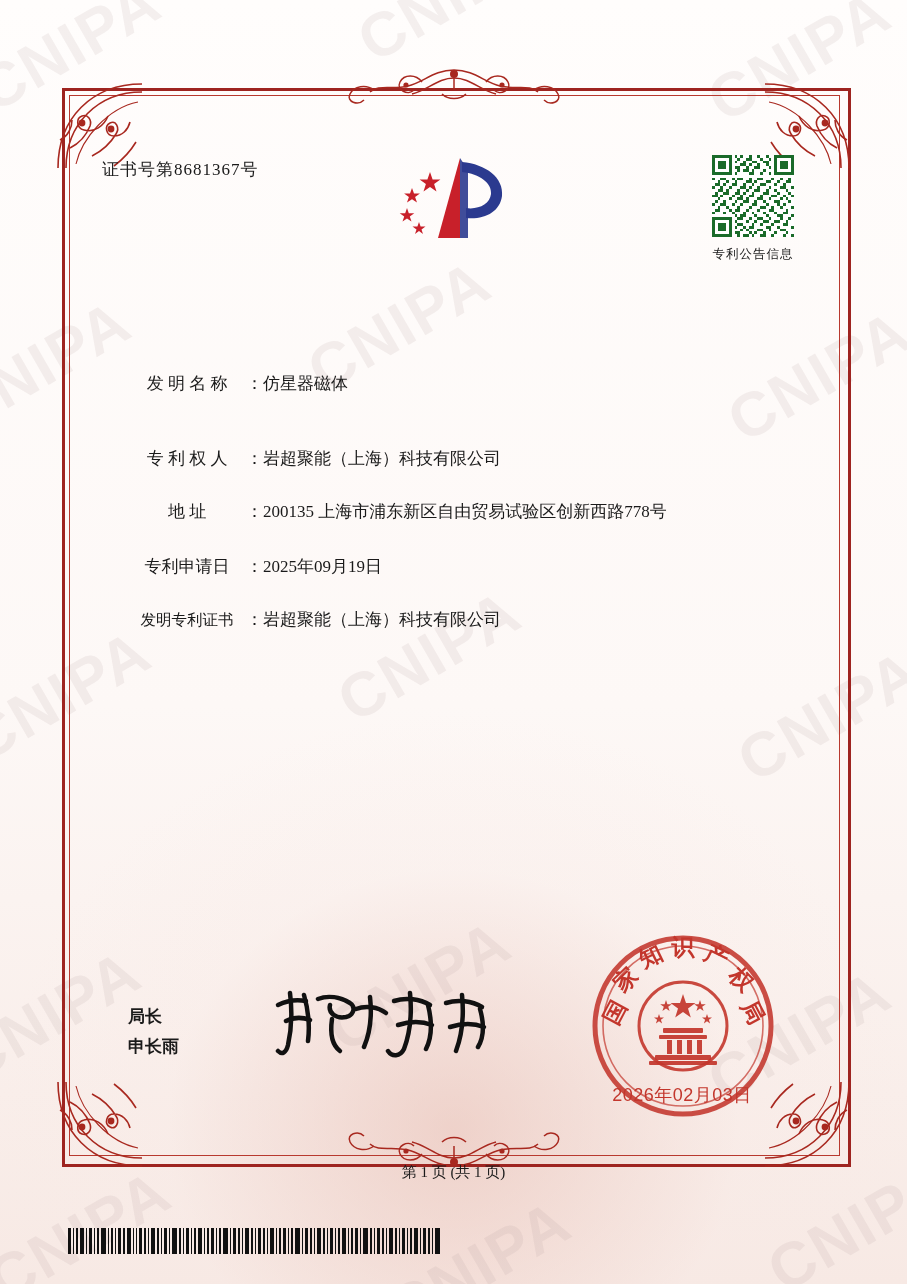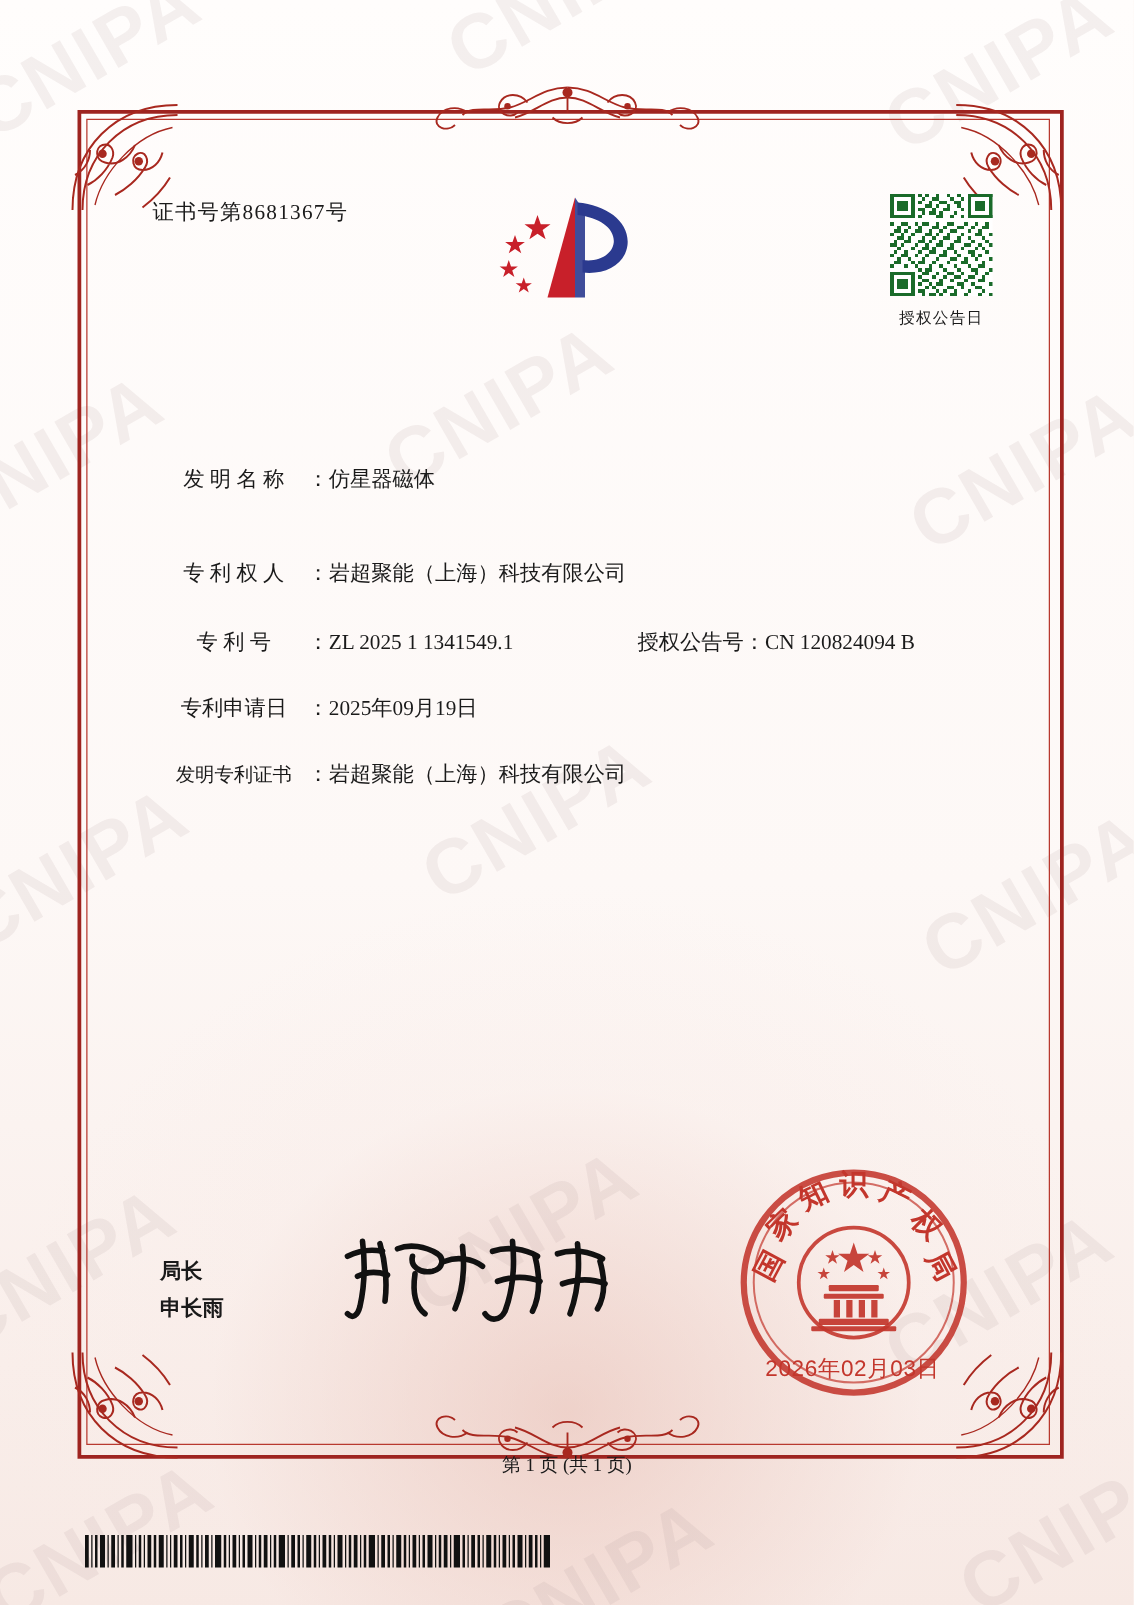--- a/index.html
+++ b/index.html
@@ -99,21 +99,21 @@
 
   
   .content {
     position: absolute;
     inset: 0;
     z-index: 3;
   }
 
   .cert-no {
     position: absolute;
-    left: 122px;
+    left: 102px;
     top: 158px;
     font-size: 17px;
     letter-spacing: 1px;
   }
 
   .qr-block {
     position: absolute;
     right: 108px;
     top: 155px;
     width: 92px;
@@ -592,21 +592,21 @@
           <rect x="26" y="27" width="1" height="1"></rect>
         <rect x="9" y="28" width="1" height="1"></rect>
           <rect x="11" y="28" width="2" height="1"></rect>
           <rect x="14" y="28" width="1" height="1"></rect>
           <rect x="17" y="28" width="2" height="1"></rect>
           <rect x="21" y="28" width="1" height="1"></rect>
           <rect x="25" y="28" width="1" height="1"></rect>
           <rect x="28" y="28" width="1" height="1"></rect>
       </g>
     </svg>
-    <div class="qr-caption">授权公告日</div>
+    <div class="qr-caption">专利公告信息</div>
   </div>
 
   <div class="logo">
     <svg viewBox="0 0 160 100" width="160" height="100">
 
       <path d="M88 12 C112 14, 130 28, 128 46 C126 62, 110 70, 92 68 L92 58 C104 60, 116 54, 117 44 C118 33, 106 24, 88 22 Z" fill="#2b3a8f"></path>
 
       <path d="M86 8 L86 88 L64 88 Z" fill="#c8202a"></path>
       <path d="M86 8 L86 88 L94 88 L94 20 Z" fill="#2b3a8f" opacity="0.9"></path>
 
@@ -625,30 +625,27 @@
     <div class="field-row">
       <span class="fl">发 明 名 称</span><span>：</span><span class="fv">仿星器磁体</span>
     </div>
 
     <div style="height:22px"></div>
 
     <div class="field-row">
       <span class="fl">专 利 权 人</span><span>：</span><span class="fv">岩超聚能（上海）科技有限公司</span>
     </div>
 
+    <div class="field-row">
+      <span class="fl">地        址</span><span>：</span><span class="fv">200135 上海市浦东新区自由贸易试验区创新西路778号</span>
+    </div>
 
 
     <div style="height:2px"></div>
 
-    <div class="field-row">
-      <span class="fl">专  利  号</span><span>：</span><span class="fv">ZL 2025 1 1341549.1</span>
-      <span class="field-right">
-        <span class="fl2">授权公告号</span><span>：</span><span class="fv">CN 120824094 B</span>
-      </span>
-    </div>
 
     <div class="field-row">
       <span class="fl">专利申请日</span><span>：</span><span class="fv">2025年09月19日</span>
     </div>
 
     <div class="field-row">
       <span class="fl narrow-label">发明专利证书</span><span>：</span><span class="fv">岩超聚能（上海）科技有限公司</span>
     </div>
 
 

